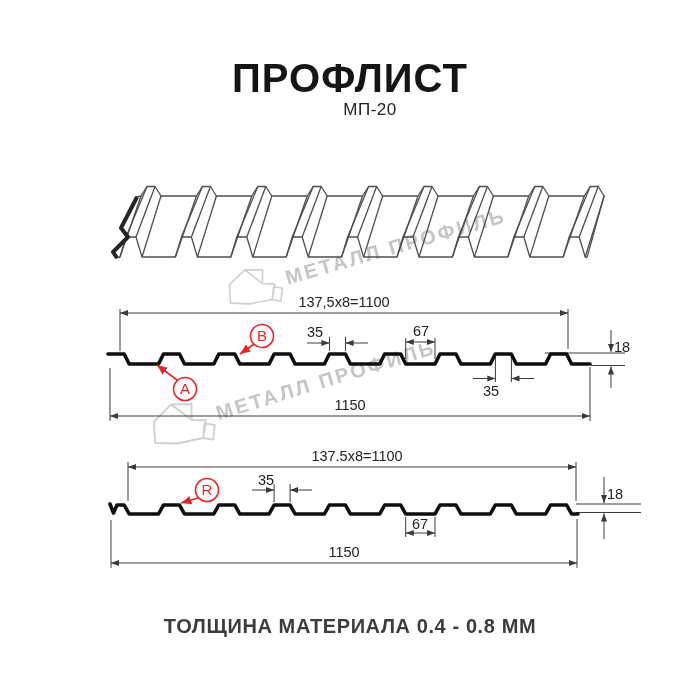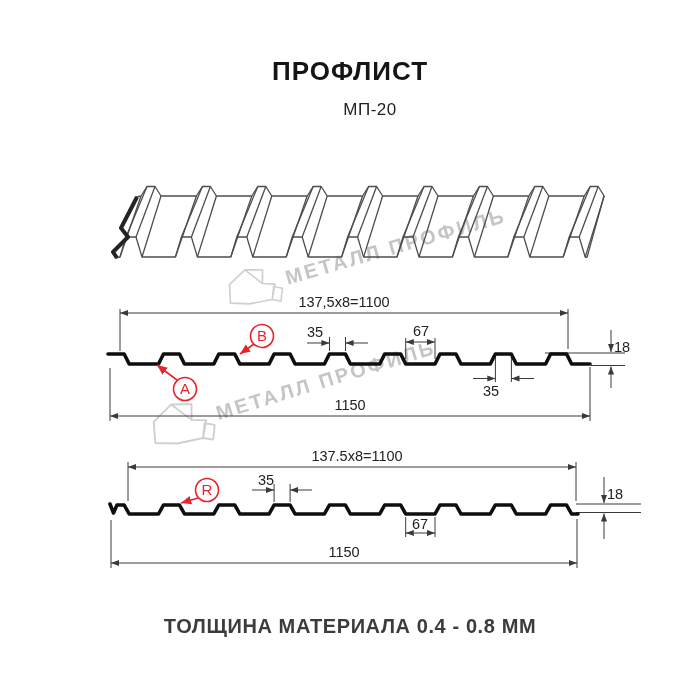--- a/index.html
+++ b/index.html
@@ -1,19 +1,19 @@
 <!DOCTYPE html>
 <html><head>
 <meta charset="utf-8">
 <style>
   html,body{margin:0;padding:0;background:#fff;}
   .stage{position:relative;width:700px;height:700px;background:#fff;overflow:hidden;
          font-family:"Liberation Sans",sans-serif;}
   .title{position:absolute;left:0;top:56px;width:700px;text-align:center;
-         font-size:26px;font-weight:bold;letter-spacing:1px;color:#151515;}
+         font-size:40px;font-weight:bold;letter-spacing:1px;color:#151515;}
   .subtitle{position:absolute;left:0;top:100px;width:700px;text-align:center;
          font-size:17px;font-weight:normal;letter-spacing:.5px;color:#222;margin-left:20px;}
   .footer{position:absolute;left:0;top:615px;width:700px;text-align:center;
          font-size:20px;font-weight:bold;letter-spacing:.6px;color:#3c3c3c;}
   svg{position:absolute;left:0;top:0;}
   .thin{stroke:#3a3a3a;stroke-width:1;fill:none;}
   .prof{stroke:#0e0e0e;stroke-width:3.6;fill:none;stroke-linejoin:round;stroke-linecap:round;}
   .sheet{stroke:#4d4d4d;stroke-width:1.3;fill:none;stroke-linejoin:round;}
   .edge3d{stroke:#242424;stroke-width:4;fill:none;stroke-linejoin:round;}
   .dim{font-family:"Liberation Sans",sans-serif;font-size:14.5px;fill:#222;text-anchor:middle;}

